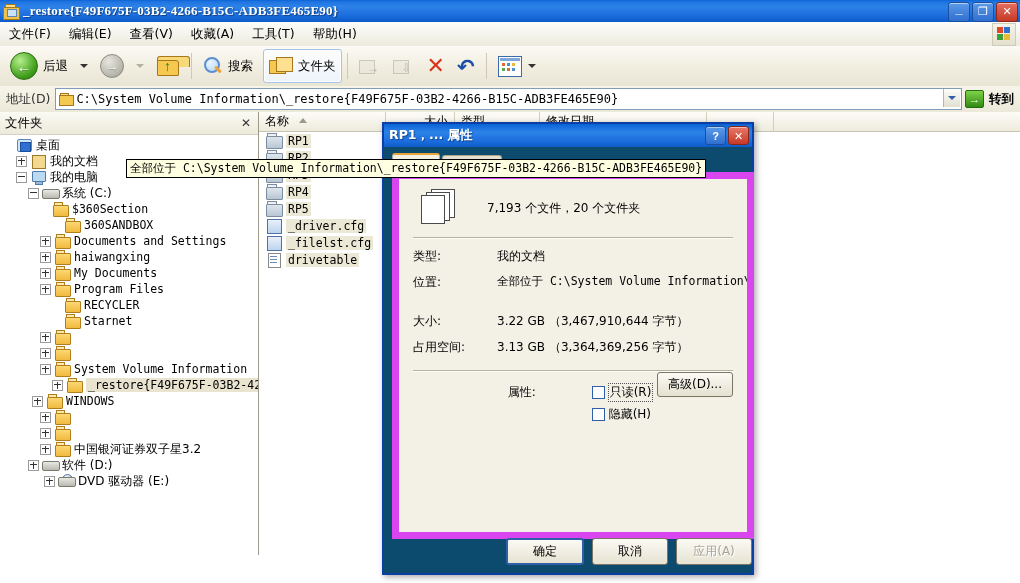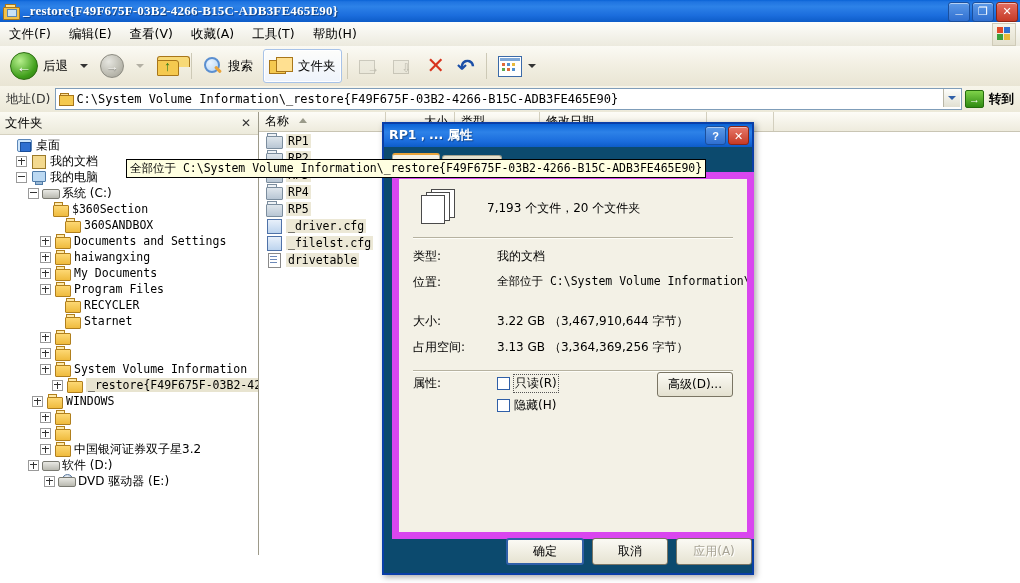--- a/index.html
+++ b/index.html
@@ -769,21 +769,21 @@
         <span class="flab">大小:</span>
         <span class="fval">3.22 GB （3,467,910,644 字节）</span>
       </div>
       <div class="frow2">
         <span class="flab">占用空间:</span>
         <span class="fval">3.13 GB （3,364,369,256 字节）</span>
       </div>
 
       <div class="hr" style="margin-top:14px;"></div>
 
-      <div class="frow2" style="position:relative;padding-top:3px;">
+      <div class="frow2" style="position:relative;padding-top:12px;justify-content:center;">
         <span class="flab">属性:</span>
         <div>
           <div class="cbrow">
             <div class="cb"></div>
             <span class="cbtext focus">只读(R)</span>
           </div>
           <div class="cbrow">
             <div class="cb"></div>
             <span class="cbtext">隐藏(H)</span>
           </div>

